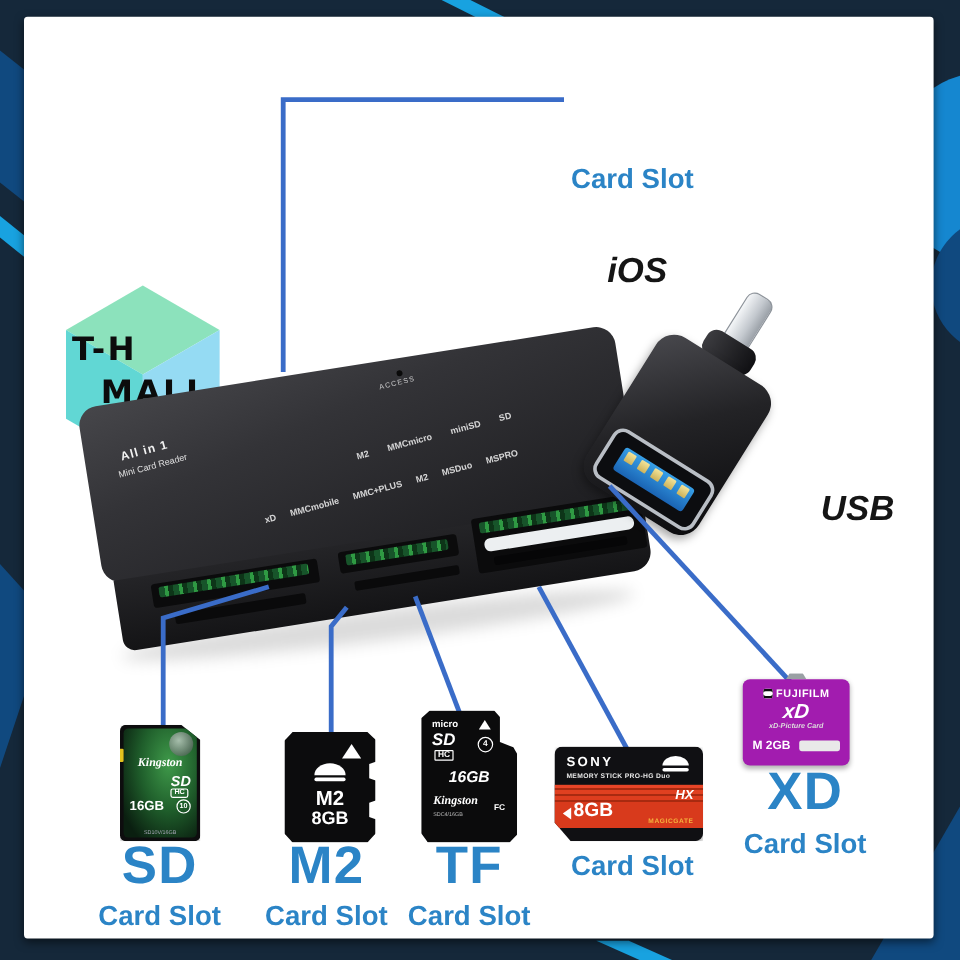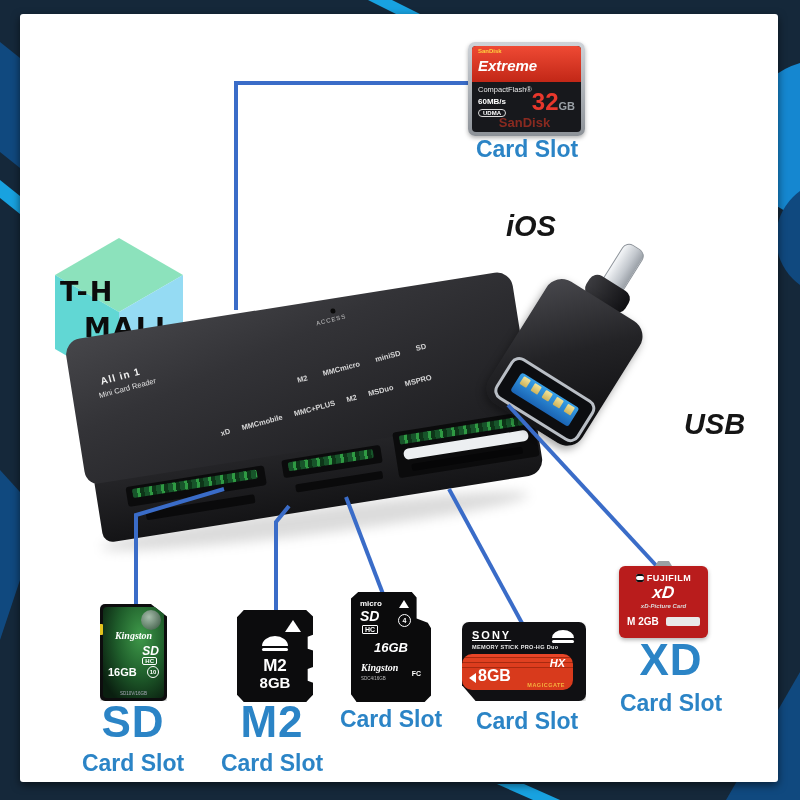--- a/index.html
+++ b/index.html
@@ -103,30 +103,30 @@
   .tf-class{position:absolute;right:20px;top:22px;color:#fff;font-size:7px;font-weight:bold;
             border:1px solid #fff;border-radius:50%;width:11px;height:11px;line-height:11px;text-align:center;}
   .tf-cap{position:absolute;left:0;right:0;top:48px;text-align:center;color:#fff;
           font-weight:bold;font-style:italic;font-size:13px;}
   .tf-brand{position:absolute;left:10px;top:70px;color:#fff;font-family:"Liberation Serif",serif;
             font-style:italic;font-weight:bold;font-size:10px;}
   .tf-part{position:absolute;left:10px;top:84px;color:#bbb;font-size:4.5px;}
   .tf-fc{position:absolute;right:10px;top:78px;color:#fff;font-size:7px;font-weight:bold;}
   #ms-card{left:462px;top:622px;width:124px;height:79px;background:#101013;border-radius:7px;position:absolute;
            clip-path:polygon(0 0,100% 0,100% 100%,11% 100%,0 80%);}
-  .ms-sony{position:absolute;left:10px;top:7px;color:#fff;font-weight:bold;font-size:11px;letter-spacing:2px;text-decoration:underline;}
+  .ms-sony{position:absolute;left:10px;top:7px;color:#fff;font-weight:bold;font-size:11px;letter-spacing:2px;}
   .ms-prod{position:absolute;left:10px;top:22px;color:#e8e8e8;font-weight:bold;font-size:5.6px;letter-spacing:.3px;}
-  #ms-band{position:absolute;left:0;right:13px;top:32px;height:36px;
-           background:linear-gradient(180deg,#e84527 0 3px,#a82a10 3px 4px,#e04020 4px 8px,#a82a10 8px 9px,#dd3d1e 9px 13px,#a82a10 13px 14px,#d83a1c 14px 100%);border-radius:10px;}
+  #ms-band{position:absolute;left:0;right:0;top:32px;height:36px;
+           background:linear-gradient(180deg,#e84527 0 3px,#a82a10 3px 4px,#e04020 4px 8px,#a82a10 8px 9px,#dd3d1e 9px 13px,#a82a10 13px 14px,#d83a1c 14px 100%);}
   .ms-hx{position:absolute;right:8px;top:3px;color:#fff;font-weight:bold;font-style:italic;font-size:11px;}
   .ms-cap{position:absolute;left:16px;top:13px;color:#fff;font-weight:bold;font-size:16px;}
   .ms-captri{position:absolute;left:7px;top:19px;width:0;height:0;
              border-top:5px solid transparent;border-bottom:5px solid transparent;border-right:7px solid #fff;}
   .ms-gate{position:absolute;right:8px;bottom:2px;color:#f5b33e;font-weight:bold;font-size:5.5px;letter-spacing:.5px;}
-  #xd-card{left:619px;top:566px;width:89px;height:72px;background:#b91c1c;border-radius:6px;position:absolute;}
+  #xd-card{left:619px;top:566px;width:89px;height:72px;background:#a21caf;border-radius:6px;position:absolute;}
   #xd-nub{position:absolute;left:36px;top:-5px;width:17px;height:5px;background:#9aa0a4;
           clip-path:polygon(18% 0,82% 0,100% 100%,0 100%);}
   .xd-brandrow{position:absolute;left:0;right:0;top:7px;display:flex;justify-content:center;gap:3px;align-items:center;}
   .fuji-box{width:8px;height:8px;background:#fff;border-radius:2px;
             box-shadow:inset 0 2px 0 #0c0c0d,inset 0 -2px 0 #0c0c0d;}
   .xd-brand{color:#fff;font-weight:bold;font-size:9px;letter-spacing:.5px;}
   .xd-logo{position:absolute;left:0;right:0;top:17px;text-align:center;color:#fff;font-weight:bold;
            font-style:italic;font-size:17px;transform:skewX(-6deg);}
   .xd-prod{position:absolute;left:0;right:0;top:37px;text-align:center;color:#ddd;
            font-style:italic;font-weight:bold;font-size:6px;}
@@ -190,34 +190,20 @@
 
   <svg id="lines" width="800" height="800">
     <polyline points="236,310 236,83 470,83" fill="none" stroke-width="4" stroke="#3a6cc8"></polyline>
     <polyline points="224,489 136,515 136,606" fill="none" stroke-width="4" stroke="#3a6cc8"></polyline>
     <polyline points="289,506 276,522 276,612" fill="none" stroke-width="4" stroke="#3a6cc8"></polyline>
     <polyline points="346,497 383,594" fill="none" stroke-width="4" stroke="#3a6cc8"></polyline>
     <polyline points="449,489 523,625" fill="none" stroke-width="4" stroke="#3a6cc8"></polyline>
     <polyline points="508,405 664,574" fill="none" stroke-width="4" stroke="#3a6cc8"></polyline>
   </svg>
 
-  <div id="cf-card" class="abs">
-    <div id="cf-inner">
-      <div id="cf-red"></div>
-      <div class="cf-vendor">SanDisk</div>
-      <div class="cf-series">Extreme</div>
-      <div class="cf-type">CompactFlash®</div>
-      <div class="cf-speed">60MB/s</div>
-      <div class="cf-udma">UDMA</div>
-      <div class="cf-cap">
-        <span>32</span><span class="cf-capu">GB</span>
-      </div>
-      <div class="cf-vendor2">SanDisk</div>
-    </div>
-  </div>
 
   <div class="abs slot-label" style="left:457px;top:132px;">
     <div class="slot-sub" style="margin-top:6px;">Card Slot</div>
   </div>
 
   <div class="abs io-text" style="left:506px;top:210px;">iOS</div>
   <div id="adapter" class="abs">
     <div id="adapter-rot">
       <div id="plug"></div>
       <div id="neck"></div>
@@ -269,20 +255,21 @@
     <div class="tf-sd">SD</div>
     <div class="tf-hc">HC</div>
     <div class="tf-tri"></div>
     <div class="tf-class">4</div>
     <div class="tf-cap">16GB</div>
     <div class="tf-brand">Kingston</div>
     <div class="tf-part">SDC4/16GB</div>
     <div class="tf-fc">FC</div>
   </div>
   <div class="abs slot-label" style="left:321px;top:700px;">
+    <div class="slot-code" style="font-size:44px;">TF</div>
     <div class="slot-sub" style="margin-top:8px;">Card Slot</div>
   </div>
 
   <div id="ms-card" class="pcard">
     <div class="ms-sony">SONY</div>
     <div class="umb" style="position:absolute;right:12px;top:8px;width:22px;height:8px;"></div>
     <div class="umb-bar" style="position:absolute;right:12px;top:18px;width:22px;height:2.5px;"></div>
     <div class="ms-prod">MEMORY STICK PRO-HG Duo</div>
     <div id="ms-band">
       <div class="ms-hx">HX</div>

